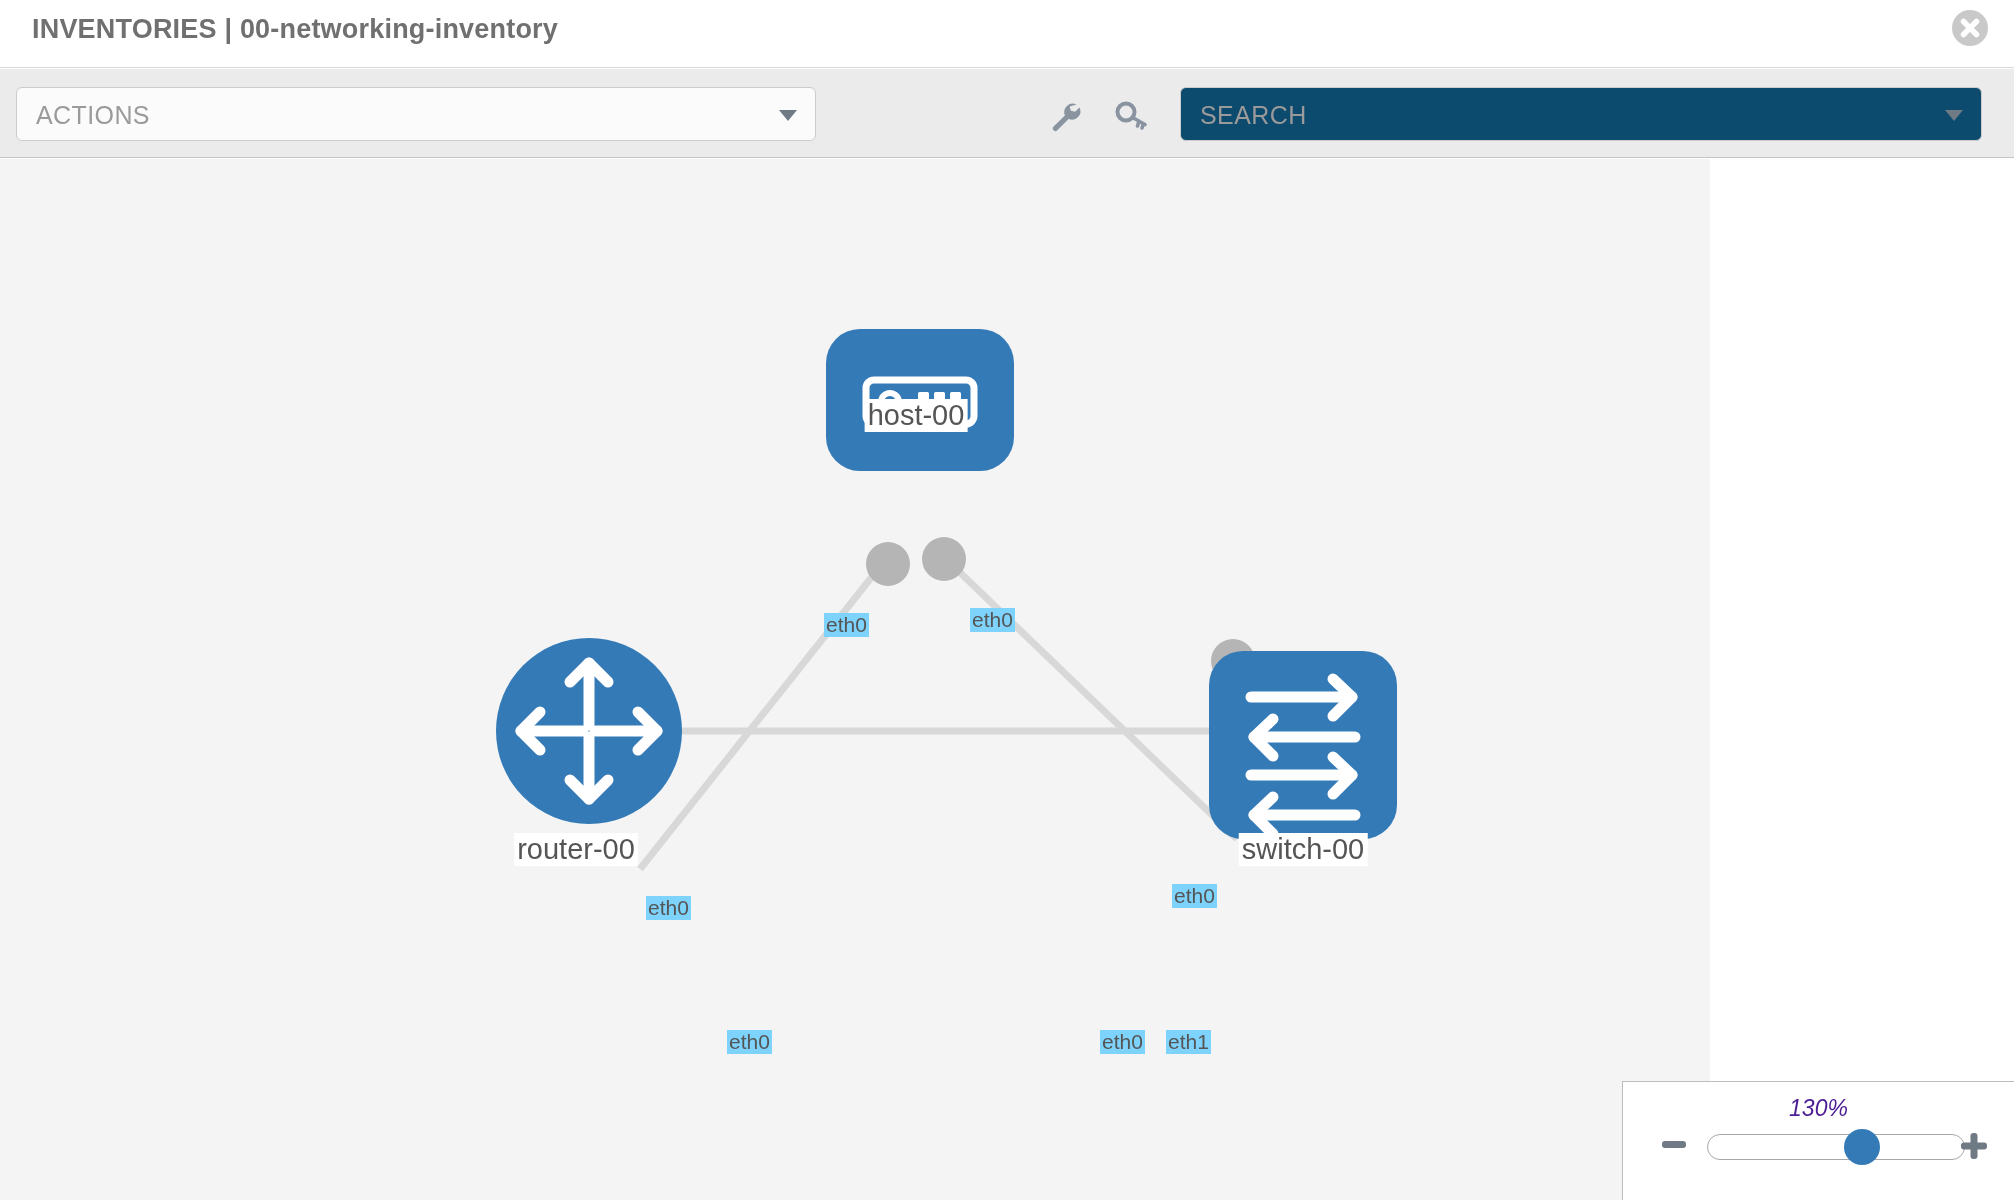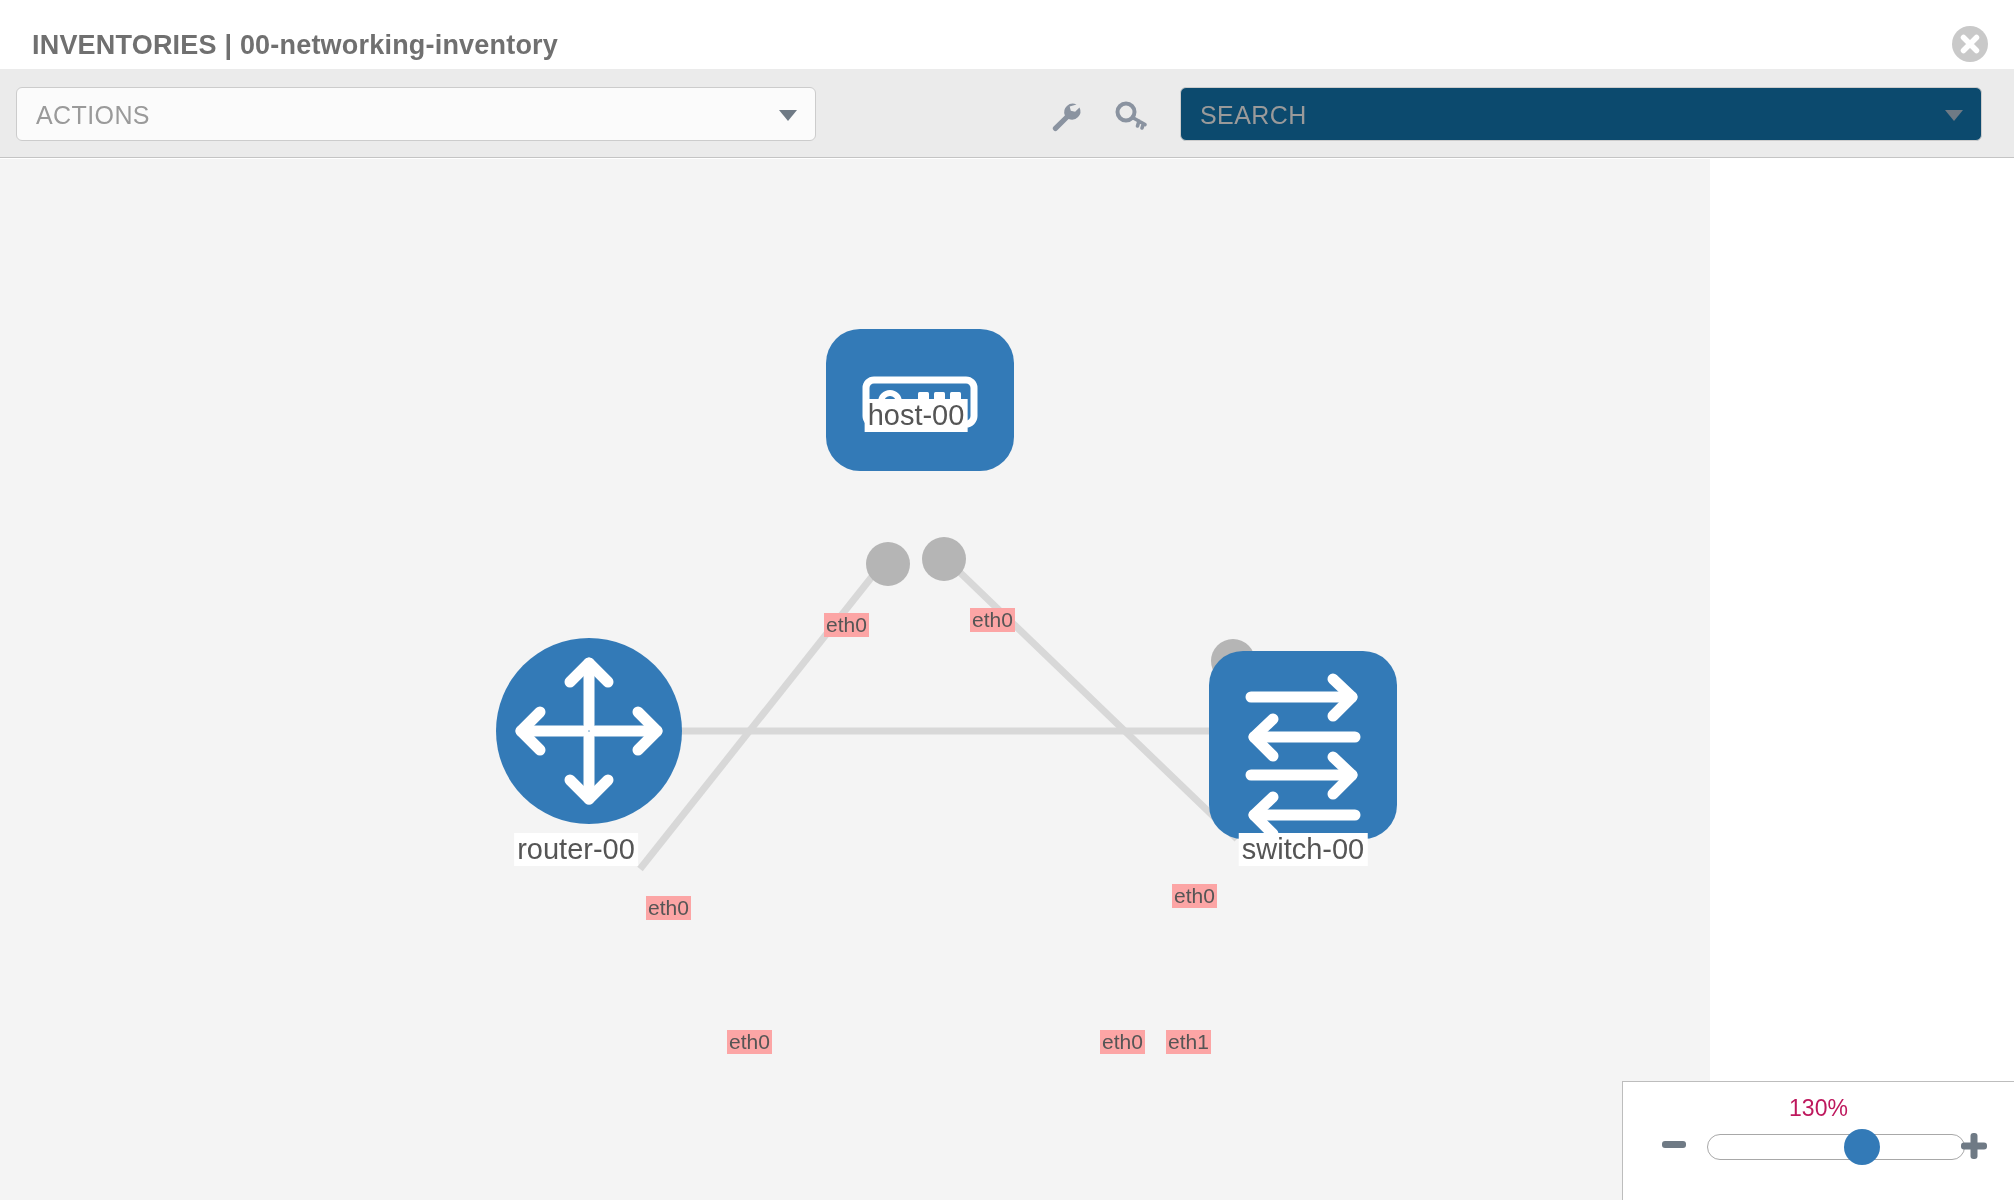--- a/index.html
+++ b/index.html
@@ -14,21 +14,21 @@
   #app {
     position: relative;
     width: 2014px;
     height: 1200px;
     background: #ffffff;
   }
 
   
   .header {
     position: absolute;
-    top: 16px; left: 0;
+    top: 0; left: 0;
     width: 2014px;
     height: 68px;
     background: #ffffff;
     border-bottom: 1px solid #d7d7d7;
     padding-left: 44px;
   }
   .header-title {
     position: absolute;
     left: 32px;
     top: 14px;
@@ -141,21 +141,21 @@
     color: #555555;
     background: #ffffff;
     padding: 0 3px;
     white-space: nowrap;
     transform: translateX(-50%);
   }
   .iface-label {
     position: absolute;
     font-size: 21px;
     color: #555555;
-    background: #fca5a5;
+    background: #7dd3fc;
     padding: 0 2px;
     white-space: nowrap;
   }
 
   
   .zoom-panel {
     position: absolute;
     left: 1622px;
     top: 1081px;
     width: 392px;
@@ -164,21 +164,22 @@
     border: 1px solid #bdbdbd;
     border-right: none;
     border-bottom: none;
   }
   .zoom-value {
     position: absolute;
     top: 13px;
     left: 0; right: 0;
     text-align: center;
     font-size: 23px;
-    color: #be185d;
+    color: #4c1d95;
+    font-style: italic;
   }
   .zoom-minus, .zoom-plus {
     position: absolute;
     top: 48px;
     color: #6f7a85;
     cursor: pointer;
   }
   .zoom-minus { left: 36px; }
   .zoom-plus  { right: 24px; }
 

